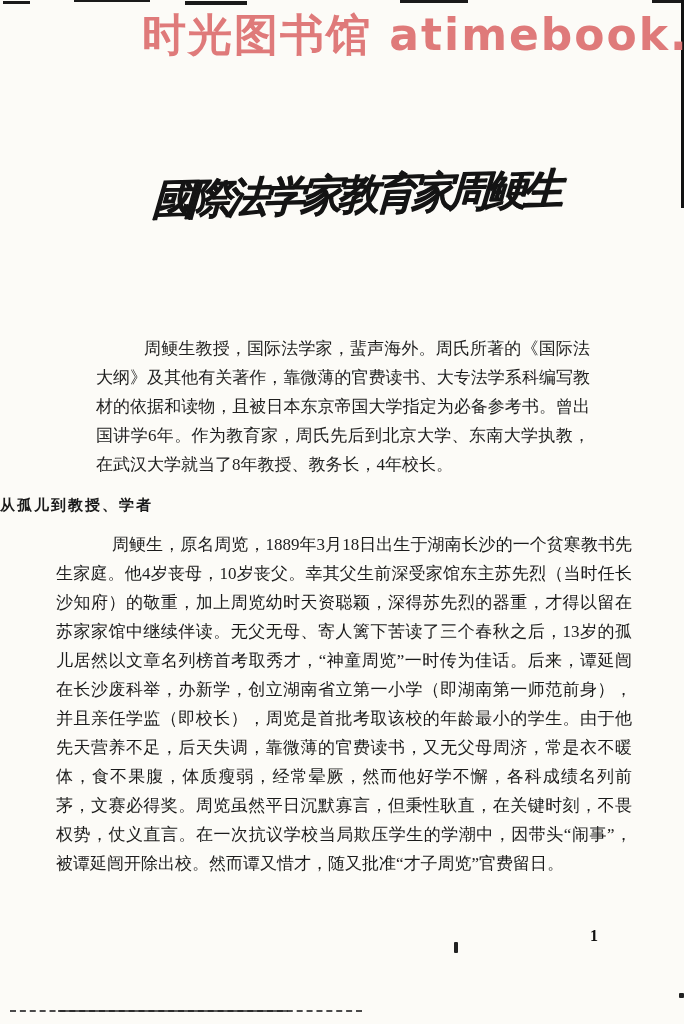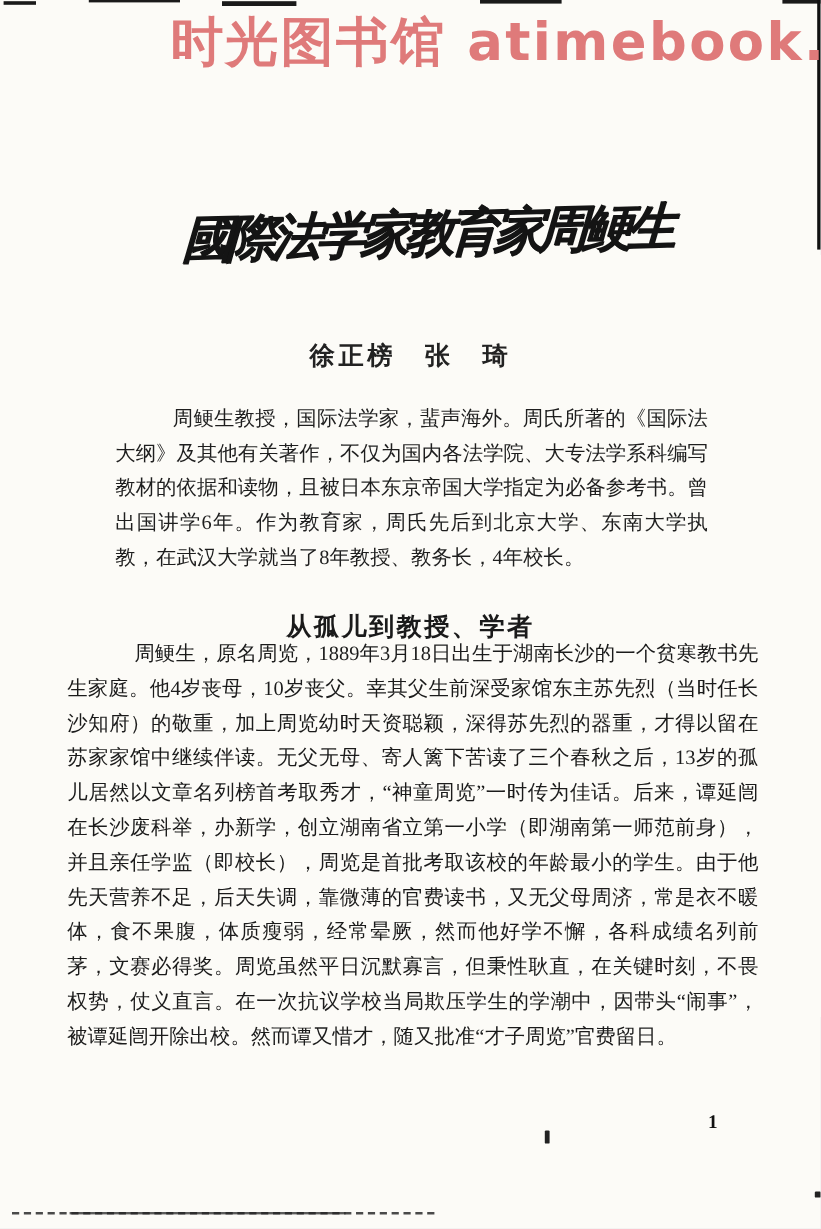--- a/index.html
+++ b/index.html
@@ -48,22 +48,22 @@
   }
   
   .intro{
     position:absolute;left:96px;top:334px;width:494px;
     font-size:17px;line-height:29px;
     text-align:justify;text-indent:48px;
     color:#1e1e1e;margin:0;
   }
   
   .section-heading{
-    position:absolute;left:0;top:508px;width:684px;
-    text-align:center;font-size:21px;font-weight:bold;
+    position:absolute;left:0;top:496px;width:684px;
+    font-size:15px;font-weight:bold;
     letter-spacing:2px;color:#1a1a1a;
   }
   
   .body-text{
     position:absolute;left:56px;top:530px;width:576px;
     font-size:17px;line-height:29px;
     text-align:justify;text-indent:56px;
     color:#1b1b1b;margin:0;
   }
   
@@ -86,23 +86,22 @@
   <div class="edge-line" style="left:681px;top:0;width:3px;height:208px;"></div>
   <div class="speck" style="left:679px;top:993px;width:5px;height:5px;"></div>
   <div class="speck" style="left:454px;top:942px;width:4px;height:11px;"></div>
   <div class="bottom-line"></div>
   <div class="bottom-line-solid"></div>
 
   <div class="watermark" style="color: rgb(223, 122, 122);">时光图书馆 atimebook.co</div>
 
   <div class="calligraphy">國際法学家教育家周鲠生</div>
 
-  <div class="authors">徐正榜　张　琦</div>
 
-  <p class="intro">周鲠生教授，国际法学家，蜚声海外。周氏所著的《国际法大纲》及其他有关著作，不仅为国内各法学院、大专法学系科编写教材的依据和读物，且被日本东京帝国大学指定为必备参考书。曾出国讲学6年。作为教育家，周氏先后到北京大学、东南大学执教，在武汉大学就当了8年教授、教务长，4年校长。</p>
+  <p class="intro">周鲠生教授，国际法学家，蜚声海外。周氏所著的《国际法大纲》及其他有关著作，靠微薄的官费读书、大专法学系科编写教材的依据和读物，且被日本东京帝国大学指定为必备参考书。曾出国讲学6年。作为教育家，周氏先后到北京大学、东南大学执教，在武汉大学就当了8年教授、教务长，4年校长。</p>
 
   <div class="section-heading">从孤儿到教授、学者</div>
 
   <p class="body-text">周鲠生，原名周览，1889年3月18日出生于湖南长沙的一个贫寒教书先生家庭。他4岁丧母，10岁丧父。幸其父生前深受家馆东主苏先烈（当时任长沙知府）的敬重，加上周览幼时天资聪颖，深得苏先烈的器重，才得以留在苏家家馆中继续伴读。无父无母、寄人篱下苦读了三个春秋之后，13岁的孤儿居然以文章名列榜首考取秀才，“神童周览”一时传为佳话。后来，谭延闿在长沙废科举，办新学，创立湖南省立第一小学（即湖南第一师范前身），并且亲任学监（即校长），周览是首批考取该校的年龄最小的学生。由于他先天营养不足，后天失调，靠微薄的官费读书，又无父母周济，常是衣不暖体，食不果腹，体质瘦弱，经常晕厥，然而他好学不懈，各科成绩名列前茅，文赛必得奖。周览虽然平日沉默寡言，但秉性耿直，在关键时刻，不畏权势，仗义直言。在一次抗议学校当局欺压学生的学潮中，因带头“闹事”，被谭延闿开除出校。然而谭又惜才，随又批准“才子周览”官费留日。</p>
 
   <div class="page-number">1</div>
 
 </div>
 
 </body></html>

